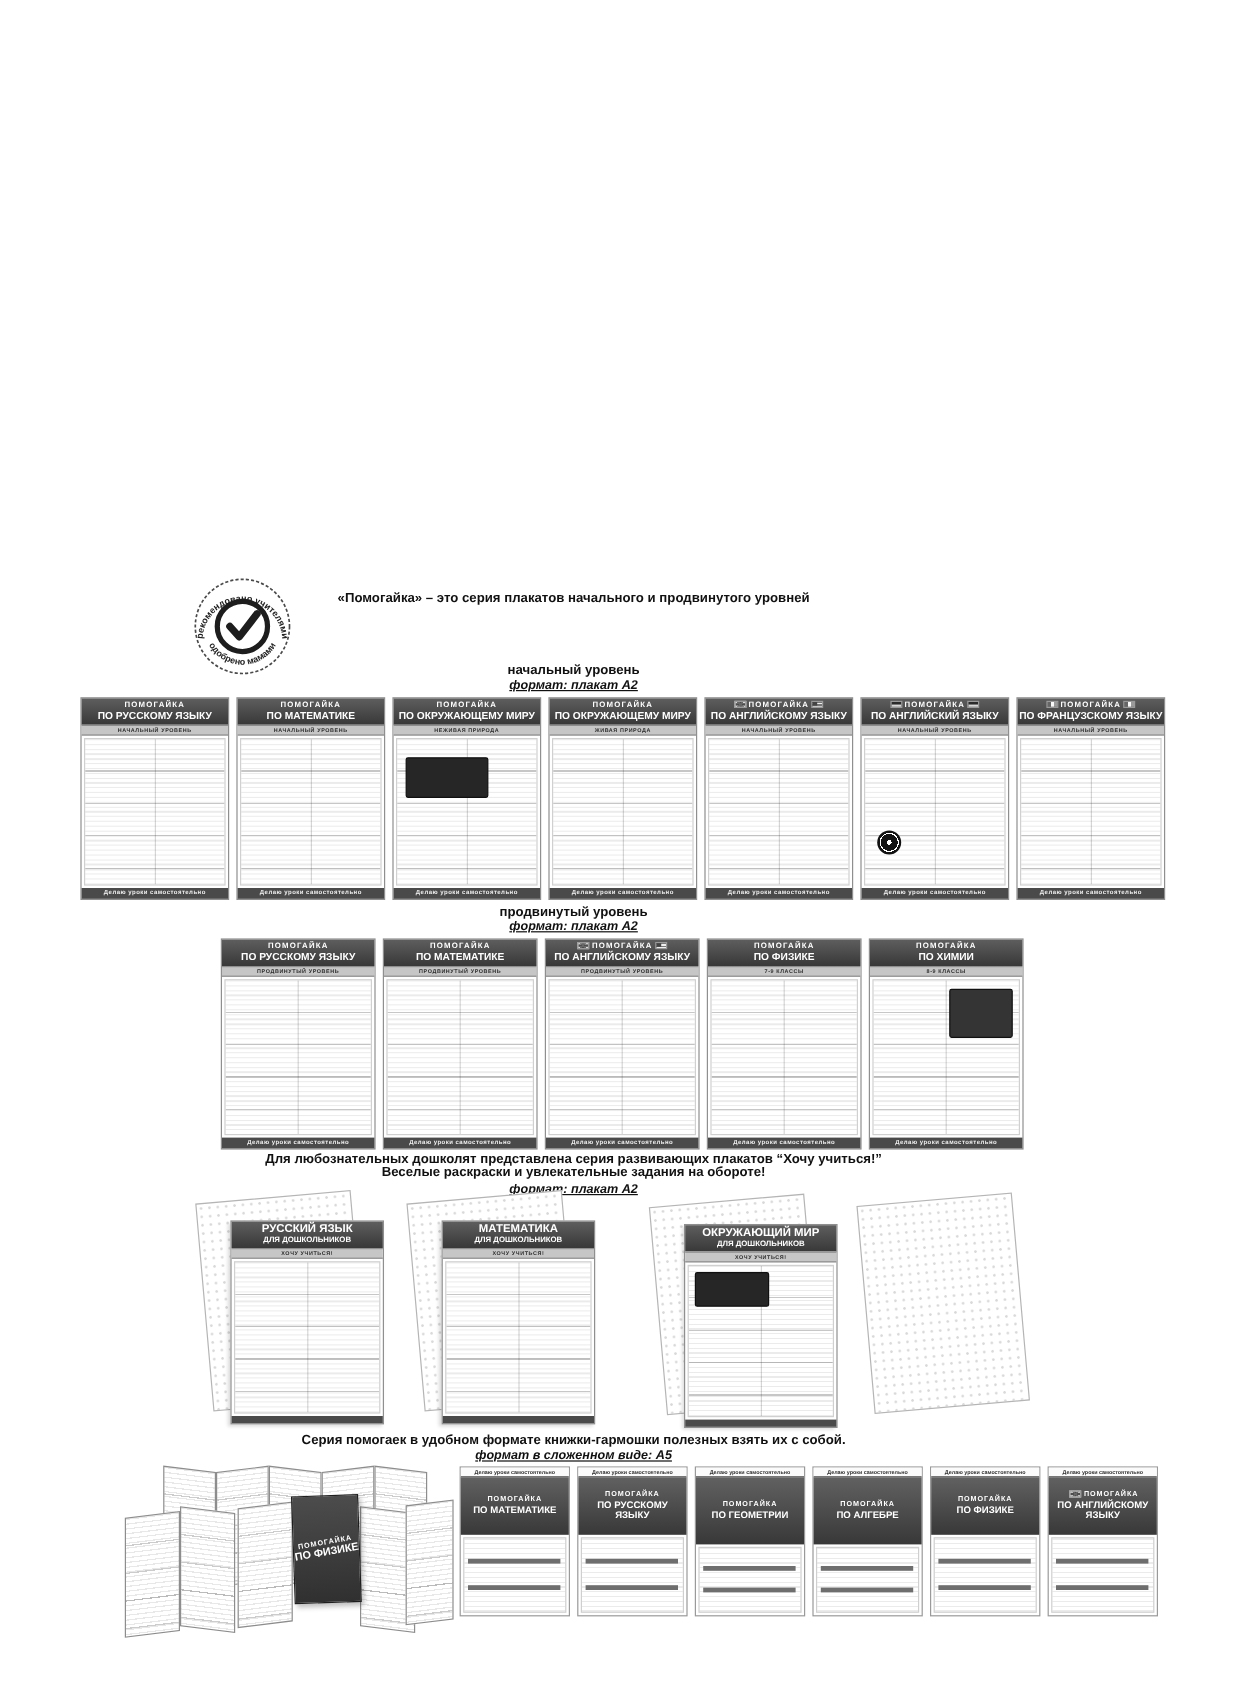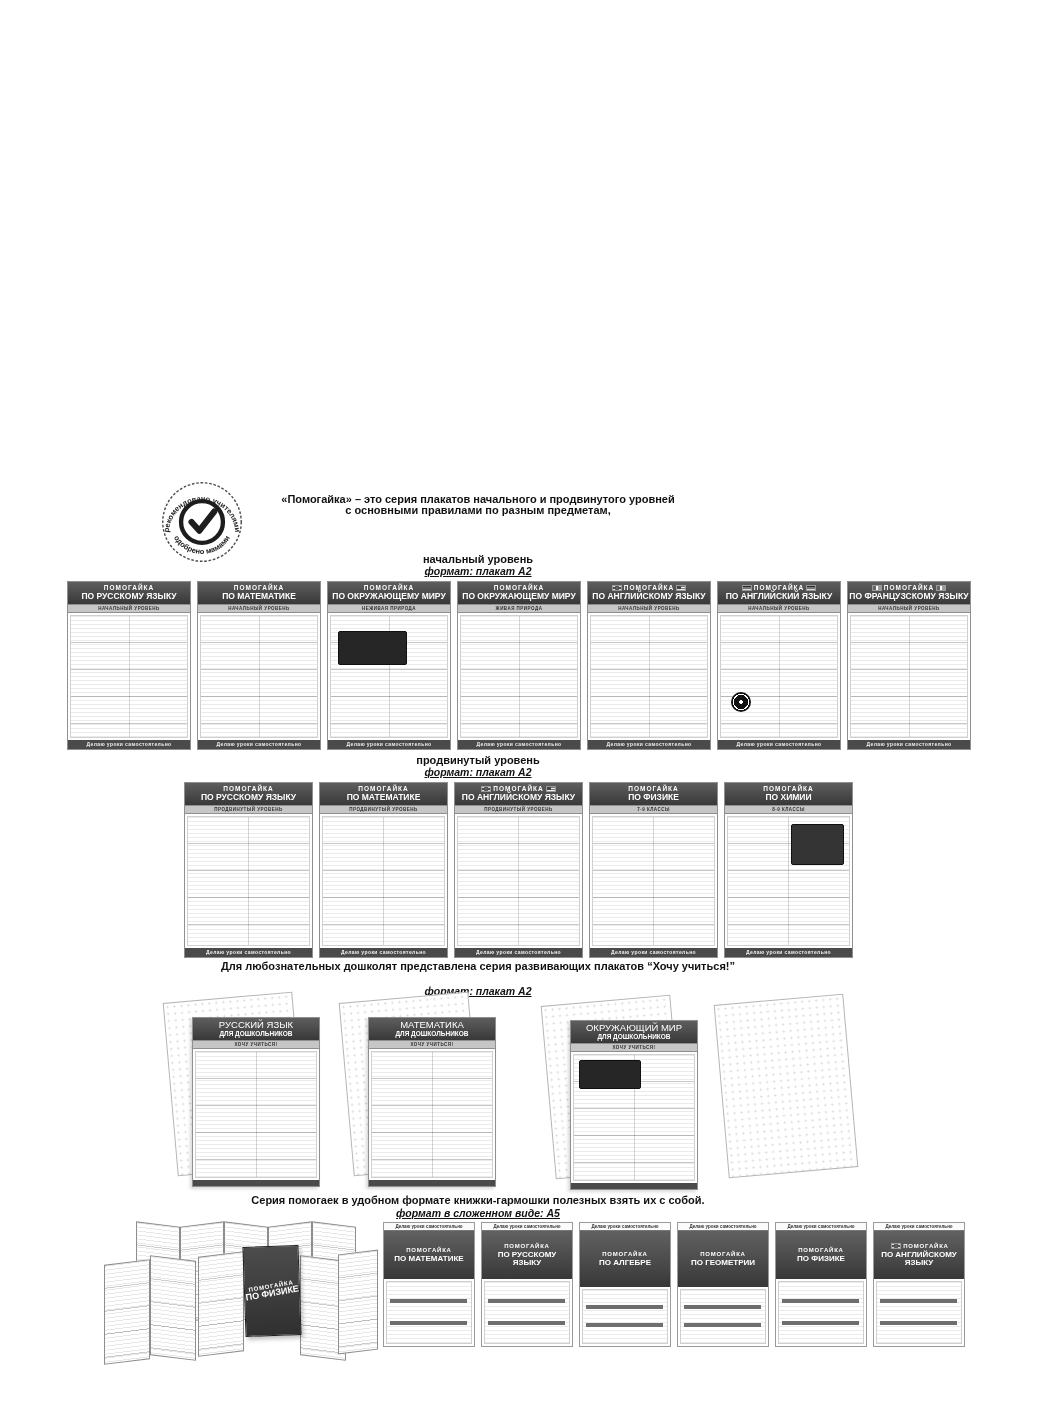--- a/index.html
+++ b/index.html
@@ -53,21 +53,21 @@
   .flag-de{background:linear-gradient(180deg,#2b2b2b 0 33%,#777 33% 66%,#d8d8d8 66%);}
   .flag-fr{background:linear-gradient(90deg,#666 0 33%,#fafafa 33% 66%,#9a9a9a 66%);}
 
   
   .ps-item{position:absolute;width:152px;height:196px;}
   .back-sheet{position:absolute;left:0;top:0;width:128px;height:172px;background:#fff;border:1px solid #b5b5b5;
     transform:rotate(-5deg);
     background-image:radial-gradient(circle,#d9d9d9 .8px,transparent 1.3px);background-size:7px 7px;}
   .ps-poster{position:absolute;left:22px;top:20px;width:128px;height:170px;box-sizing:border-box;
     border:1px solid #8f8f8f;background:#fff;display:flex;flex-direction:column;box-shadow:-2px 2px 3px rgba(0,0,0,.15);}
-  .ps-title{font-size:9.5px;font-weight:normal;line-height:10px;white-space:nowrap;}
+  .ps-title{font-size:9.5px;font-weight:bold;line-height:10px;white-space:nowrap;}
   .ps-sub{font-size:6.5px;font-weight:bold;line-height:7.5px;}
   .ps-foot{background:#4a4a4a;height:6px;}
 
   
   .foldout{position:absolute;left:102px;top:1222px;width:278px;height:158px;}
   .fp{position:absolute;box-sizing:border-box;background:#fff;border:1px solid #8d8d8d;
     background-image:repeating-linear-gradient(180deg,rgba(0,0,0,.09) 0 1px,transparent 1px 4px),
       repeating-linear-gradient(180deg,transparent 0 22px,rgba(0,0,0,.2) 22px 23px);}
   .fp.b{width:44px;height:96px;top:2px;}
   .fp.f{width:46px;height:100px;}
@@ -106,21 +106,20 @@
       <textPath href="#arcTop" startOffset="50%" text-anchor="middle">рекомендовано учителями</textPath>
     </text>
     <text font-size="8.6" font-weight="bold" fill="#222" font-family="Liberation Sans, sans-serif">
       <textPath href="#arcBot" startOffset="50%" text-anchor="middle">одобрено мамами</textPath>
     </text>
     <circle cx="50" cy="47" r="24" fill="none" stroke="#1d1d1d" stroke-width="5"></circle>
     <path d="M38 47 l9 10 l17 -22" stroke="#1d1d1d" stroke-width="7" fill="none" stroke-linecap="round" stroke-linejoin="round"></path>
   </svg>
 
   <div class="center-line fs11" style="top:494px"><span class="brand-strong">«Помогайка»</span> <span>–  это серия плакатов начального и продвинутого уровней</span></div>
-  <div class="center-line fs11" style="top:505px">с основными правилами по разным предметам,</div>
 
   <div class="center-line fs11" style="top:554px">начальный уровень</div>
   <div class="center-line fmt" style="top:566px">формат: плакат А2</div>
 
   <div class="row row1">
     <div class="poster">
       <div class="p-head">
         <div class="p-brand">ПОМОГАЙКА</div>
         <div class="p-title">ПО РУССКОМУ ЯЗЫКУ</div>
       </div>
@@ -235,20 +234,21 @@
       </div>
       <div class="p-sub">8-9 КЛАССЫ</div>
       <div class="p-body">
         <div class="dark-img chem"></div>
       </div>
       <div class="p-foot">Делаю уроки самостоятельно</div>
     </div>
   </div>
 
   <div class="center-line fs11" style="top:961px">Для любознательных дошколят представлена серия развивающих плакатов “Хочу учиться!”</div>
+  <div class="center-line fs11" style="top:972px">Веселые раскраски и увлекательные задания на обороте!</div>
   <div class="center-line fmt" style="top:986px">формат: плакат А2</div>
 
   <div class="ps-item" style="left:170px;top:997px">
     <div class="back-sheet"></div>
     <div class="ps-poster">
       <div class="p-head">
         <div class="ps-title">РУССКИЙ ЯЗЫК</div>
         <div class="ps-sub">ДЛЯ ДОШКОЛЬНИКОВ</div>
       </div>
       <div class="p-sub">ХОЧУ УЧИТЬСЯ!</div>
@@ -322,29 +322,29 @@
       <div class="c-head">
         <div class="c-brand">ПОМОГАЙКА</div>
         <div class="c-title">ПО РУССКОМУ ЯЗЫКУ</div>
       </div>
       <div class="c-body"></div>
     </div>
     <div class="cover">
       <div class="c-strip">Делаю уроки самостоятельно</div>
       <div class="c-head" style="min-height:52px">
         <div class="c-brand">ПОМОГАЙКА</div>
+        <div class="c-title">ПО ГЕОМЕТРИИ</div>
+      </div>
+      <div class="c-body"></div>
+    </div>
+    <div class="cover">
+      <div class="c-strip">Делаю уроки самостоятельно</div>
+      <div class="c-head" style="min-height:52px">
+        <div class="c-brand">ПОМОГАЙКА</div>
         <div class="c-title">ПО АЛГЕБРЕ</div>
-      </div>
-      <div class="c-body"></div>
-    </div>
-    <div class="cover">
-      <div class="c-strip">Делаю уроки самостоятельно</div>
-      <div class="c-head" style="min-height:52px">
-        <div class="c-brand">ПОМОГАЙКА</div>
-        <div class="c-title">ПО ГЕОМЕТРИИ</div>
       </div>
       <div class="c-body"></div>
     </div>
     <div class="cover">
       <div class="c-strip">Делаю уроки самостоятельно</div>
       <div class="c-head">
         <div class="c-brand">ПОМОГАЙКА</div>
         <div class="c-title">ПО ФИЗИКЕ</div>
       </div>
       <div class="c-body"></div>

